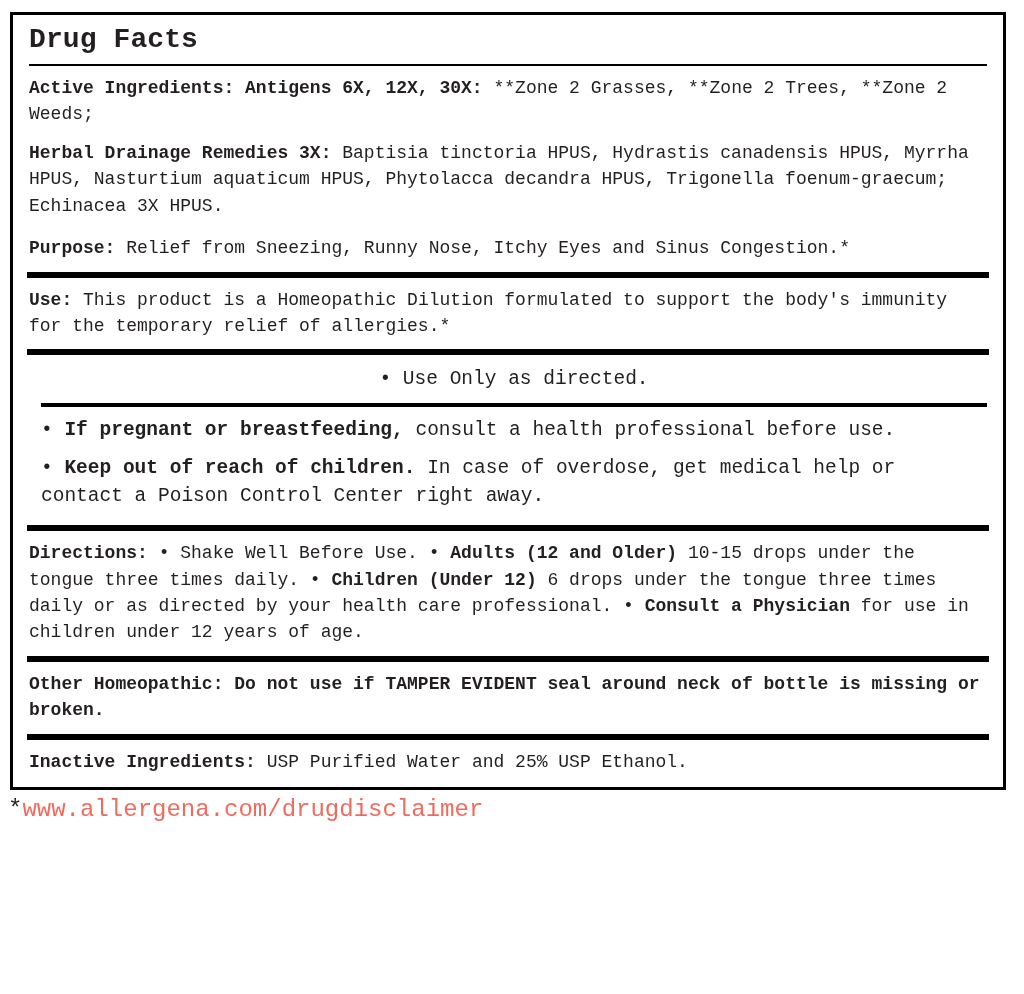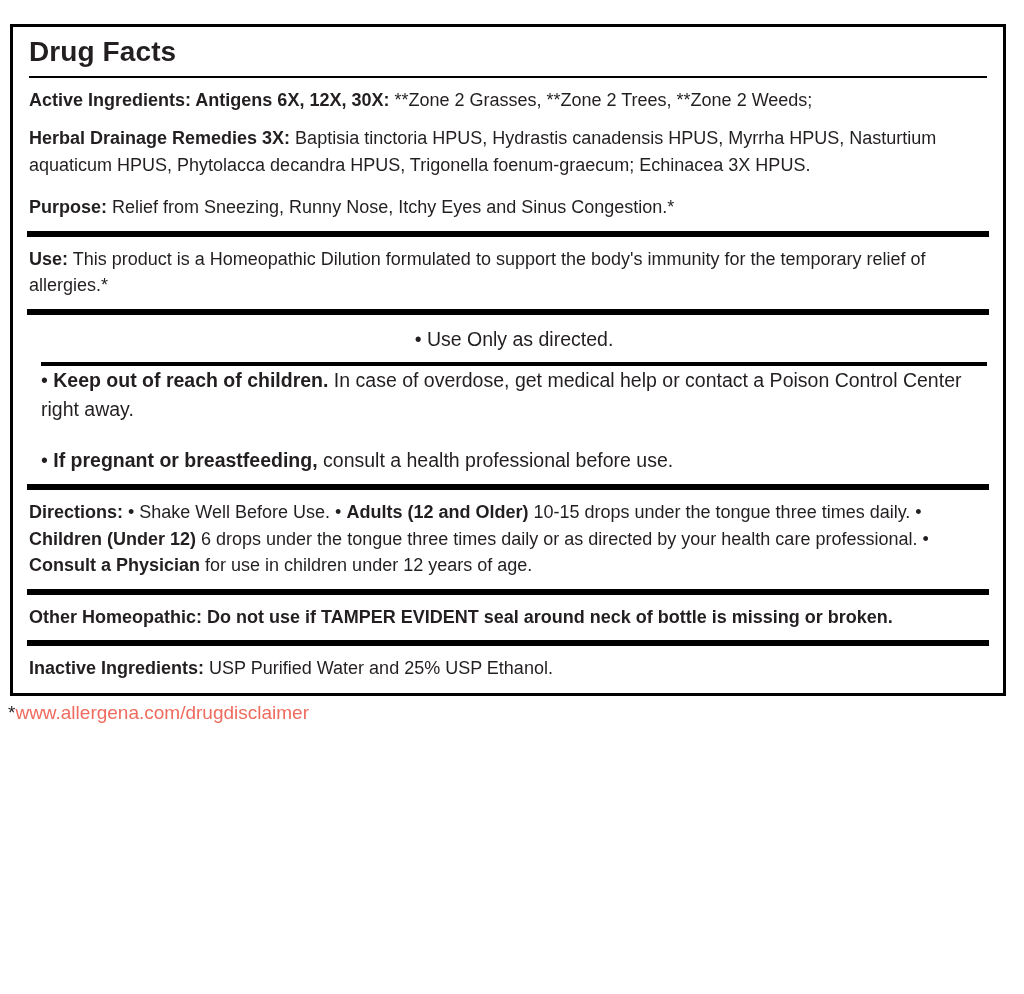--- a/index.html
+++ b/index.html
@@ -12,21 +12,22 @@
     height: 994px;
     font-family: "Liberation Sans", sans-serif;
     color: #231f20;
     -webkit-font-smoothing: antialiased;
   }
   .page {
     position: relative;
     width: 1024px;
     height: 994px;
     box-sizing: border-box;
-    padding: 20px 14px 0 6px;
+    padding: 8px 14px 0 6px;
+    font-family: Liberation Mono, monospace;
   }
   .panel {
     box-sizing: border-box;
     border: 3px solid #000000;
     width: 996px;
     margin: 4px 0 0 4px;
     background: #ffffff;
     padding: 0;
   }
   .inner {
@@ -81,21 +82,21 @@
     background: #000000;
     margin: 0 2px 0 14px;
   }
   .warn-head {
     font-size: 19.5px;
     font-weight: bold;
     padding: 9px 2px 2px 2px;
   }
   .footnote {
     margin: 6px 0 0 2px;
-    font-size: 19px;
+    font-size: 24px;
     color: #ef6b5e;
     line-height: 1.2;
   }
   .footnote .star {
     color: #231f20;
   }
   .tight {
     padding-bottom: 12px;
   }
 </style>
@@ -128,28 +129,28 @@
       <div>
 
         <div class="bullet-row first">
           <span>•</span>
           <span>Use Only as directed.</span>
         </div>
         <div class="sub-rule"></div>
 
         <div class="sub-rule"></div>
 
+        <div class="bullet-row">
+          <span>•</span>
+          <b>If pregnant or breastfeeding,</b><span> consult a health professional before use.</span>
+        </div>
+
         <div class="bullet-row" style="padding-top:0;padding-bottom:14px;">
           <span>•</span>
           <b>Keep out of reach of children.</b><span> In case of overdose, get medical help or contact a Poison Control Center right away.</span>
-        </div>
-
-        <div class="bullet-row">
-          <span>•</span>
-          <b>If pregnant or breastfeeding,</b><span> consult a health professional before use.</span>
         </div>
       </div>
 
       <div class="rule-thick"></div>
 
       <div class="section">
         <p><b>Directions:</b><span> • Shake Well Before Use. • </span><b>Adults (12 and Older)</b><span> 10-15 drops under the tongue three times daily. • </span><b>Children (Under 12)</b><span> 6 drops under the tongue three times daily or as directed by your health care professional. • </span><b>Consult a Physician</b><span> for use in children under 12 years of age.</span></p>
       </div>
 
       <div class="rule-thick"></div>

